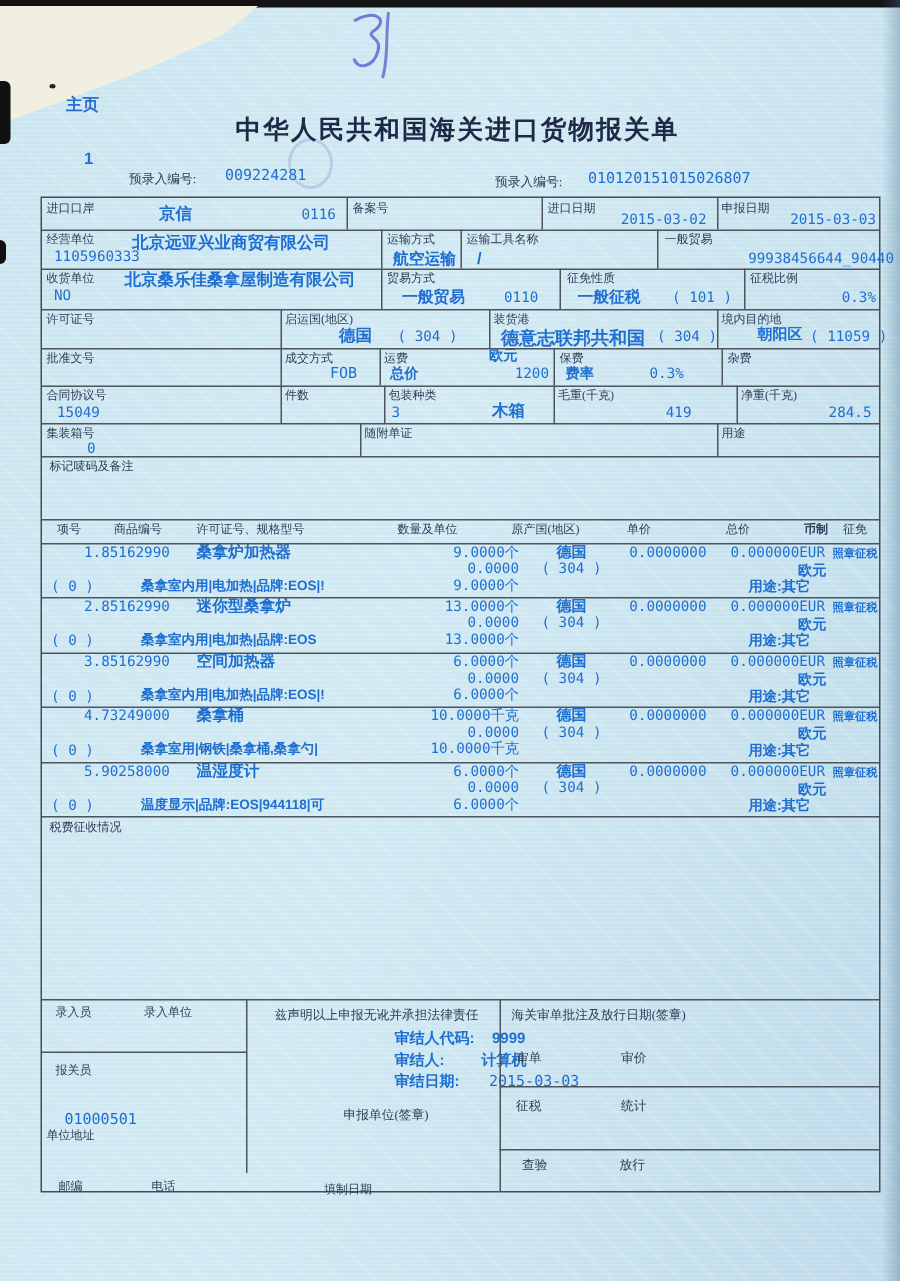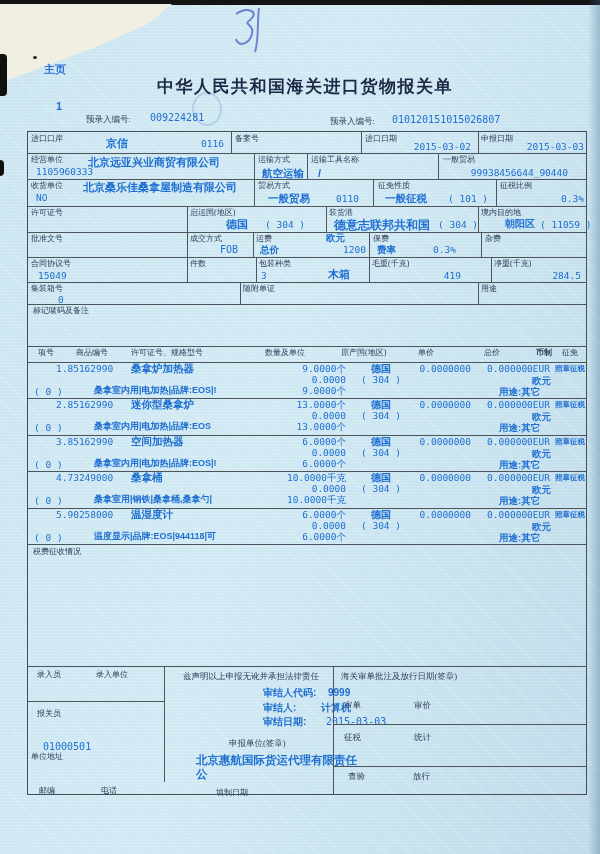--- a/index.html
+++ b/index.html
@@ -87,21 +87,21 @@
     <span class="val r" style="left:476px;top:10px;width:80px;">2015-03-03</span>
 
     <span class="lbl" style="left:3px;top:24px;">经营单位</span>
     <span class="val" style="left:8px;top:35px;">1105960333</span>
     <span class="valcn" style="left:60px;top:25px;">北京远亚兴业商贸有限公司</span>
     <span class="lbl" style="left:230px;top:24px;">运输方式</span>
     <span class="valcn" style="left:234px;top:36px;font-size:10.5px;">航空运输</span>
     <span class="lbl" style="left:283px;top:24px;">运输工具名称</span>
     <span class="valcn" style="left:290px;top:36px;">/</span>
     <span class="lbl" style="left:415px;top:24px;">一般贸易</span>
-    <span class="val r" style="left:420px;top:36px;width:120px;text-align:right;">99938456644_90440</span>
+    <span class="val r" style="left:448px;top:36px;width:120px;text-align:right;">99938456644_90440</span>
 
     <span class="lbl" style="left:3px;top:50px;">收货单位</span>
     <span class="val" style="left:8px;top:61px;">NO</span>
     <span class="valcn" style="left:55px;top:50px;">北京桑乐佳桑拿屋制造有限公司</span>
     <span class="lbl" style="left:230px;top:50px;">贸易方式</span>
     <span class="valcn" style="left:240px;top:61px;font-size:10.5px;">一般贸易</span>
     <span class="val" style="left:308px;top:62px;">0110</span>
     <span class="lbl" style="left:350px;top:50px;">征免性质</span>
     <span class="valcn" style="left:357px;top:61px;font-size:10.5px;">一般征税</span>
     <span class="val" style="left:420px;top:62px;">( 101 )</span>
@@ -257,21 +257,20 @@
     <span class="lbl" style="left:73px;top:655px;">电话</span>
 
     <div class="lbl" style="left:140px;top:540px;width:166px;text-align:center;font-size:8.5px;">兹声明以上申报无讹并承担法律责任</div>
     <span class="valcn" style="left:235px;top:556px;font-size:10px;">审结人代码:</span>
     <span class="valcn" style="left:300px;top:556px;font-size:10px;">9999</span>
     <span class="valcn" style="left:235px;top:571px;font-size:10px;">审结人:</span>
     <span class="valcn" style="left:293px;top:571px;font-size:10px;">计算机</span>
     <span class="valcn" style="left:235px;top:585px;font-size:10px;">审结日期:</span>
     <span class="val" style="left:298px;top:585px;font-size:10px;">2015-03-03</span>
     <span class="lbl" style="left:201px;top:607px;font-size:8.5px;">申报单位(签章)</span>
-    <div class="valcn" style="left:168px;top:621px;width:170px;font-size:11.5px;white-space:normal;line-height:14px;">北京惠航国际货运代理有限责任公</div>
     <span class="lbl" style="left:188px;top:657px;">填制日期</span>
 
     <span class="lbl" style="left:313px;top:540px;font-size:8.5px;">海关审单批注及放行日期(签章)</span>
     <span class="lbl" style="left:316px;top:569px;font-size:8.5px;">审单</span>
     <span class="lbl" style="left:386px;top:569px;font-size:8.5px;">审价</span>
     <span class="lbl" style="left:316px;top:601px;font-size:8.5px;">征税</span>
     <span class="lbl" style="left:386px;top:601px;font-size:8.5px;">统计</span>
     <span class="lbl" style="left:320px;top:640px;font-size:8.5px;">查验</span>
     <span class="lbl" style="left:385px;top:640px;font-size:8.5px;">放行</span>
   <div class="hl" style="top: 21px; left: 0px; width: 558px;"></div>

